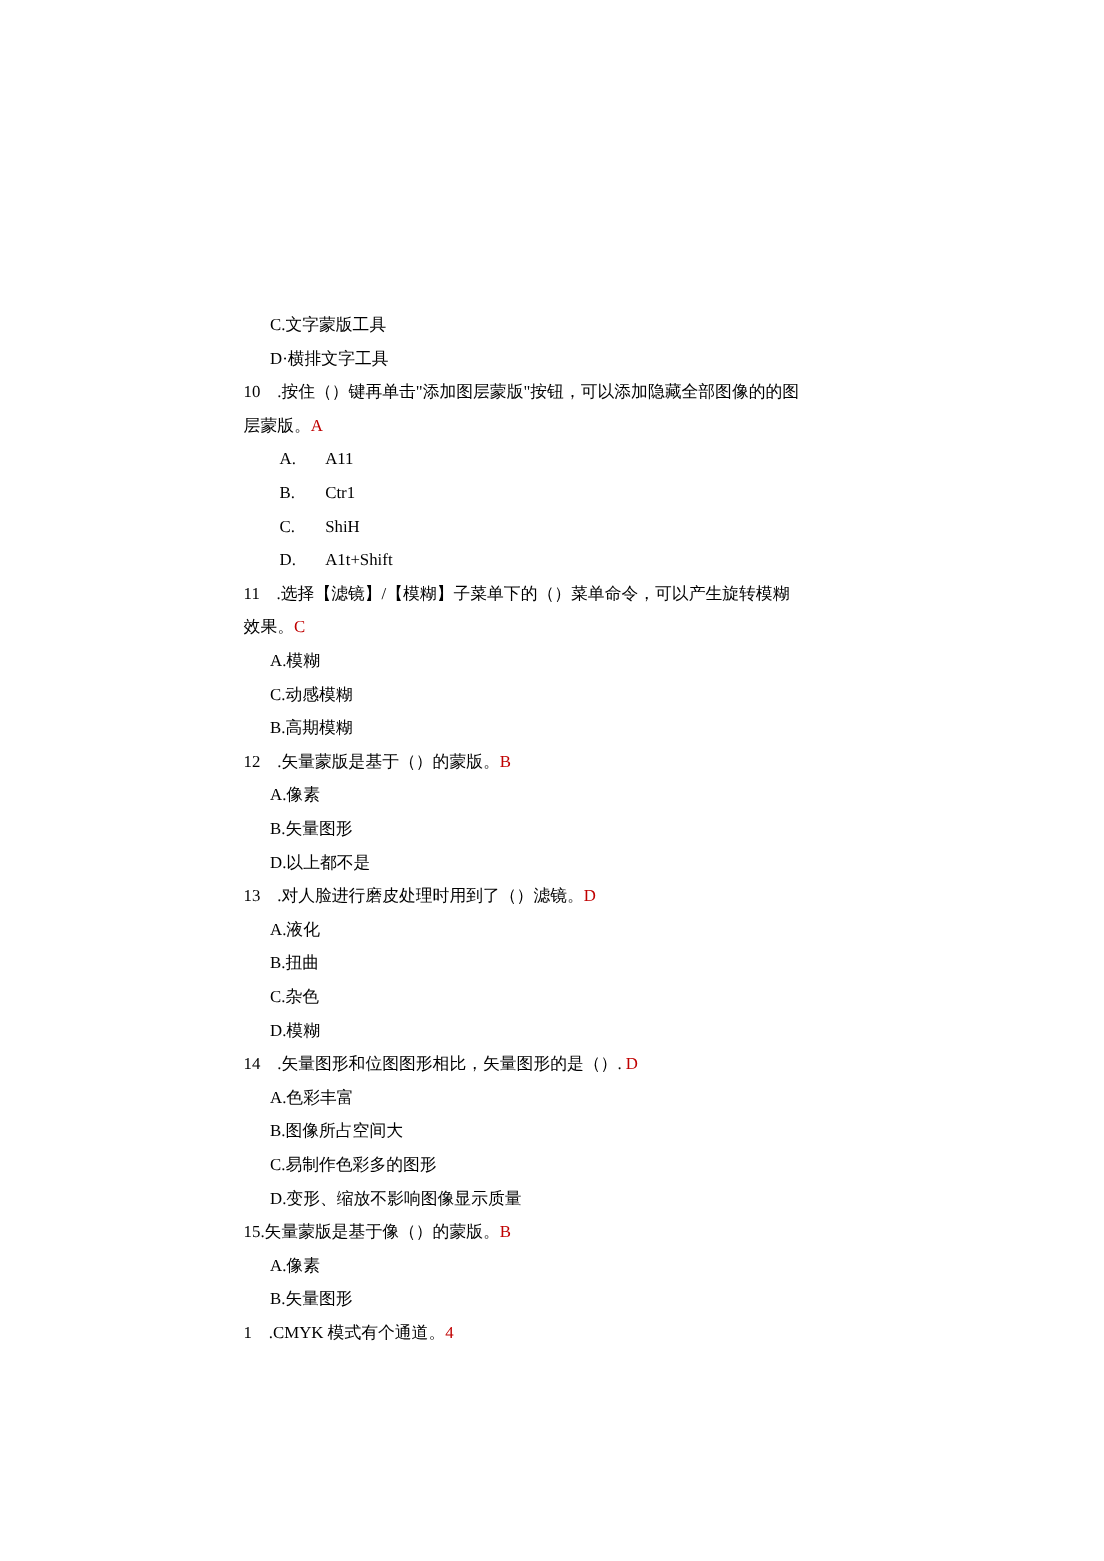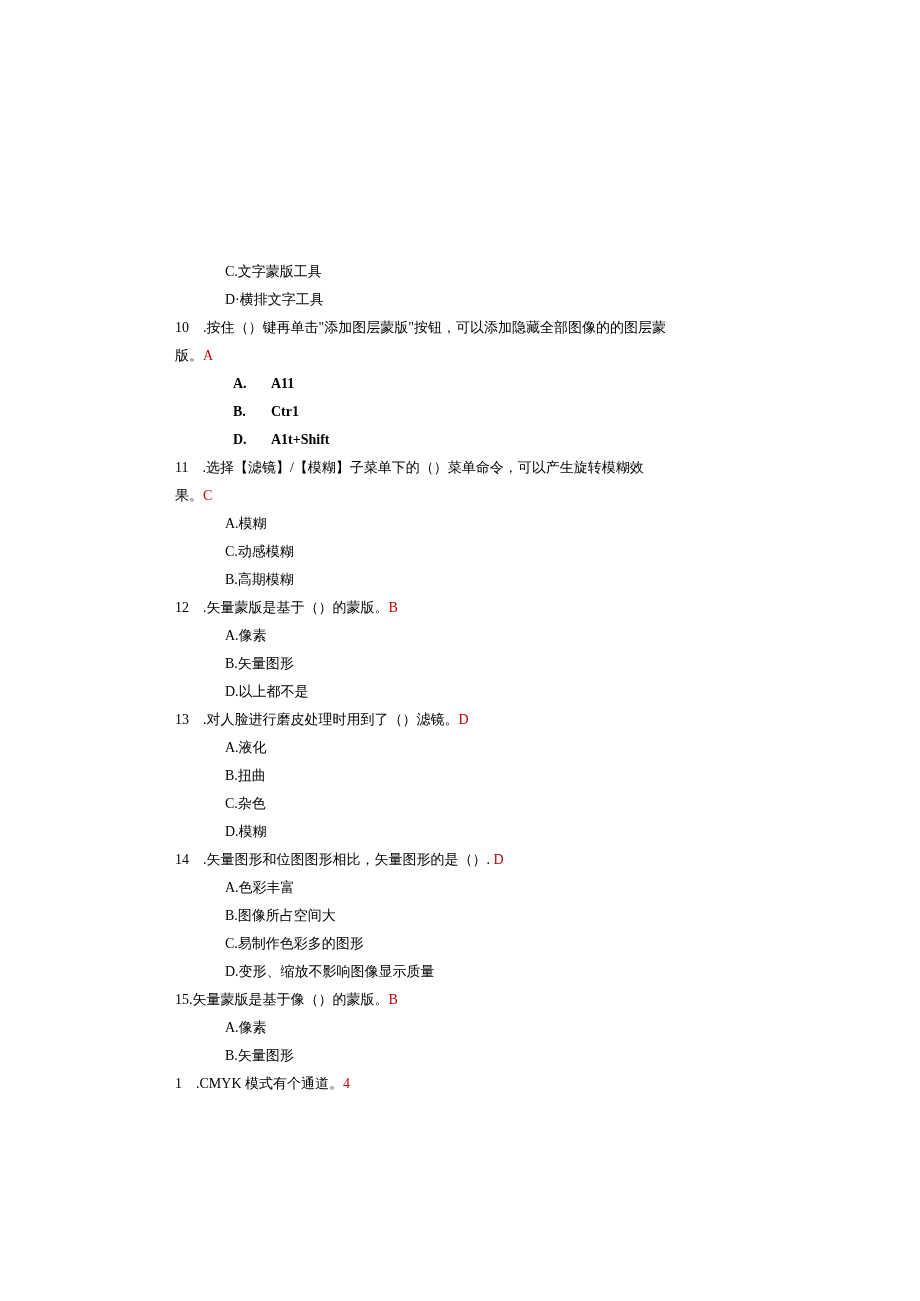--- a/index.html
+++ b/index.html
@@ -15,42 +15,43 @@
     width: 846px;
     min-height: 1301px;
     box-sizing: border-box;
     padding: 258px 175px 100px 175px;
   }
   .indent-2 {
     padding-left: 50px;
   }
   .indent-3 {
     padding-left: 58px;
-    font-weight: bold;
   }
   .q-line {
     padding-left: 0;
+    margin-left: 28px;
   }
   .ans {
     color: #c00000;
   }
   .opt-letter-wide {
     display: inline-block;
     min-width: 38px;
   }
 </style>
 </head>
 <body>
 
 <div class="page" id="doc-root">
     <div class="indent-2"><span>C.文字蒙版工具</span></div>
     <div class="indent-2"><span>D·横排文字工具</span></div>
     <div class="q-line"><span>10　.按住（）键再单击"添加图层蒙版"按钮，可以添加隐藏全部图像的的图层蒙版。</span><span class="ans">A</span></div>
     <div class="indent-3"><span class="opt-letter-wide">A.</span><span>A11</span></div>
     <div class="indent-3"><span class="opt-letter-wide">B.</span><span>Ctr1</span></div>
+    <div class="indent-3"><span class="opt-letter-wide">C.</span><span>ShiH</span></div>
     <div class="indent-3"><span class="opt-letter-wide">D.</span><span>A1t+Shift</span></div>
     <div class="q-line"><span>11　.选择【滤镜】/【模糊】子菜单下的（）菜单命令，可以产生旋转模糊效果。</span><span class="ans">C</span></div>
     <div class="indent-2"><span>A.模糊</span></div>
     <div class="indent-2"><span>C.动感模糊</span></div>
     <div class="indent-2"><span>B.高期模糊</span></div>
     <div class="q-line"><span>12　.矢量蒙版是基于（）的蒙版。</span><span class="ans">B</span></div>
     <div class="indent-2"><span>A.像素</span></div>
     <div class="indent-2"><span>B.矢量图形</span></div>
     <div class="indent-2"><span>D.以上都不是</span></div>
     <div class="q-line"><span>13　.对人脸进行磨皮处理时用到了（）滤镜。</span><span class="ans">D</span></div>

